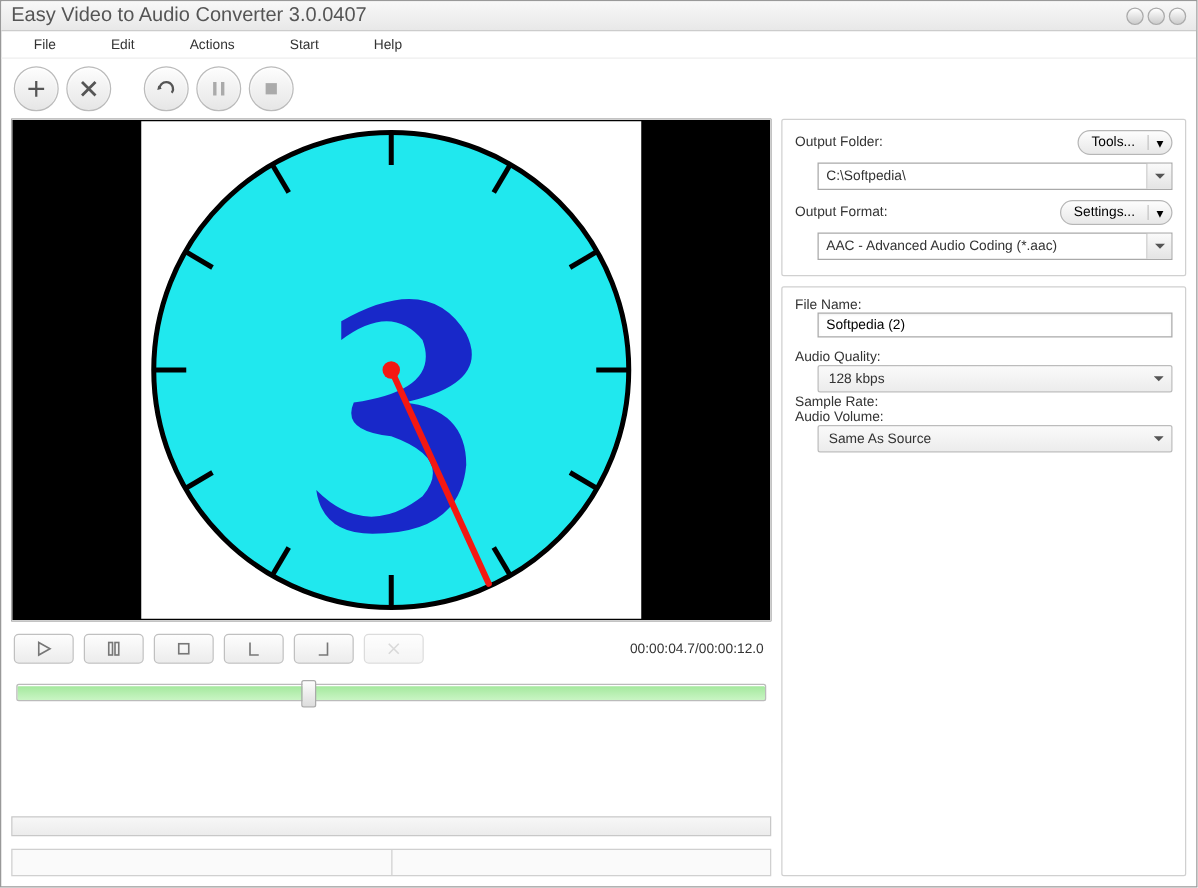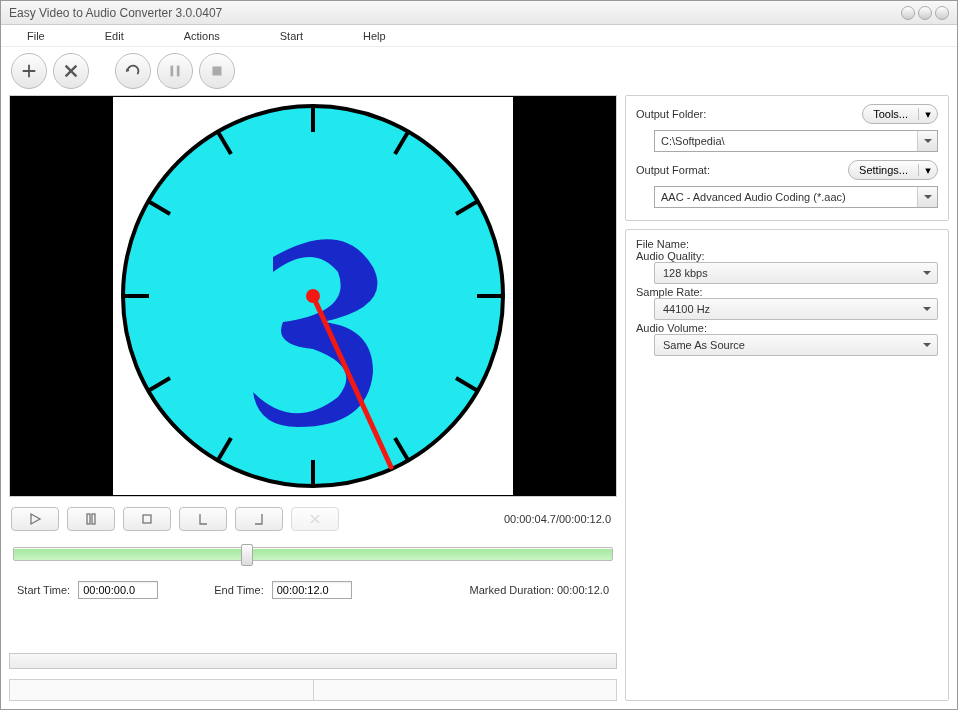--- a/index.html
+++ b/index.html
@@ -1,23 +1,23 @@
 <!DOCTYPE html>
 <html><head>
 <meta charset="utf-8">
 <style>
 * { box-sizing: border-box; margin: 0; padding: 0; font-family: Tahoma, Arial, sans-serif; font-size: 11px; }
 body { background: #fff; width: 958px; height: 710px; border: 1px solid #999; position: relative; }
 
 .titlebar { height: 24px; background: linear-gradient(#f8f8f8,#e8e8e8); border-bottom: 1px solid #ccc; display: flex; align-items: center; padding: 0 8px; }
-.titlebar .title { color: #555; font-size: 12px; flex: 1; }
+.titlebar .title { color: #555; font-size: 16px; flex: 1; }
 .window-controls { display: flex; gap: 3px; }
 .window-btn { width: 14px; height: 14px; border-radius: 50%; background: linear-gradient(#fff,#ccc); border: 1px solid #aaa; }
 
-.menubar { height: 22px; display: flex; align-items: center; padding: 0 8px; gap: 16px; border-bottom: 1px solid #eee; }
+.menubar { height: 22px; display: flex; align-items: center; padding: 0 8px; gap: 0; border-bottom: 1px solid #eee; }
 .menubar .menu-item { padding: 3px 22px; color: #333; cursor: default; }
 .menubar .menu-item:first-child { padding-left: 18px; padding-right: 22px; }
 
 .toolbar { height: 48px; display: flex; align-items: center; padding: 0 10px; gap: 6px; }
 .round-btn { width: 36px; height: 36px; border-radius: 50%; background: linear-gradient(#fdfdfd,#e6e6e6); border: 1px solid #bbb; box-shadow: inset 0 1px 2px #fff; display: flex; align-items: center; justify-content: center; cursor: default; }
 .round-btn svg { width: 18px; height: 18px; }
 .toolbar .sep { width: 14px; }
 
 .content { position: absolute; top: 94px; left: 8px; right: 8px; bottom: 8px; display: flex; gap: 8px; }
 .left-col { flex: 1; display: flex; flex-direction: column; gap: 6px; }
@@ -180,28 +180,20 @@
         </div>
       <span class="time-display">00:00:04.7/00:00:12.0</span>
     </div>
 
     <div class="slider-row">
       <div class="track">
         <div class="thumb"></div>
       </div>
     </div>
 
-    <div class="marks-row">
-      <span class="lbl">Start Time:</span>
-      <input class="mini-input" value="00:00:00.0" style="">
-      <span style="width:40px"></span>
-      <span class="lbl">End Time:</span>
-      <input class="mini-input" value="00:00:12.0" style="">
-      <span style="margin-left:auto" class="lbl">Marked Duration: 00:00:12.0</span>
-    </div>
 
     <div class="progress-bar"></div>
 
     <div class="bottom-bar">
       <div class="seg"></div>
         <div class="seg"></div>
     </div>
   </div>
 
   <div class="right-col">
@@ -234,40 +226,33 @@
         <span class="dd">
             <svg viewBox="0 0 8 8">
               <path d="M0 2l4 4 4-4z" fill="#555"></path>
             </svg>
           </span>
       </div>
     </div>
 
     <div class="fieldset tall">
       <div class="fs-label">File Name:</div>
+      <input class="text-input" value="Softpedia (2)" style="">
 
       <div class="fs-label">Audio Quality:</div>
       <div class="select">
         <span class="text">128 kbps</span>
         <span class="dd">
             <svg viewBox="0 0 8 8">
               <path d="M0 2l4 4 4-4z" fill="#555"></path>
             </svg>
           </span>
       </div>
 
       <div class="fs-label">Sample Rate:</div>
-      <div class="select">
-        <span class="text">44100 Hz</span>
-        <span class="dd">
-            <svg viewBox="0 0 8 8">
-              <path d="M0 2l4 4 4-4z" fill="#555"></path>
-            </svg>
-          </span>
-      </div>
 
       <div class="fs-label">Audio Volume:</div>
       <div class="select" style="margin-bottom:0">
         <span class="text">Same As Source</span>
         <span class="dd">
             <svg viewBox="0 0 8 8">
               <path d="M0 2l4 4 4-4z" fill="#555"></path>
             </svg>
           </span>
       </div>

